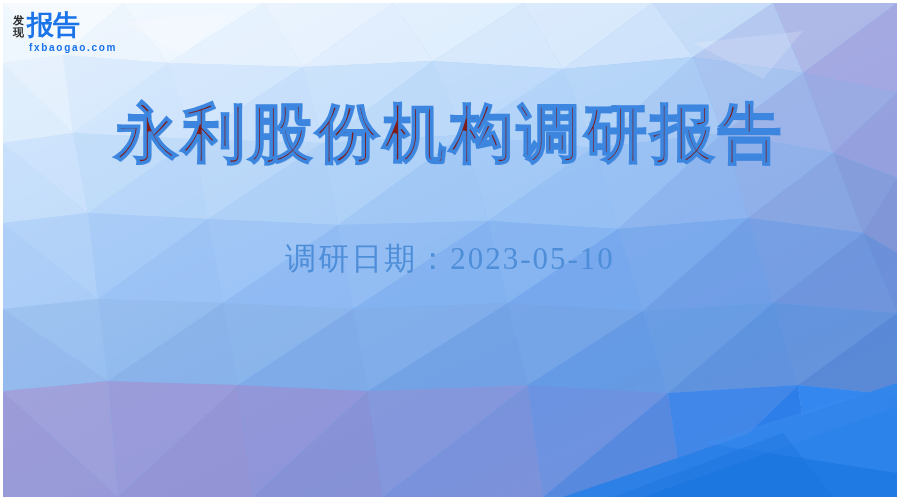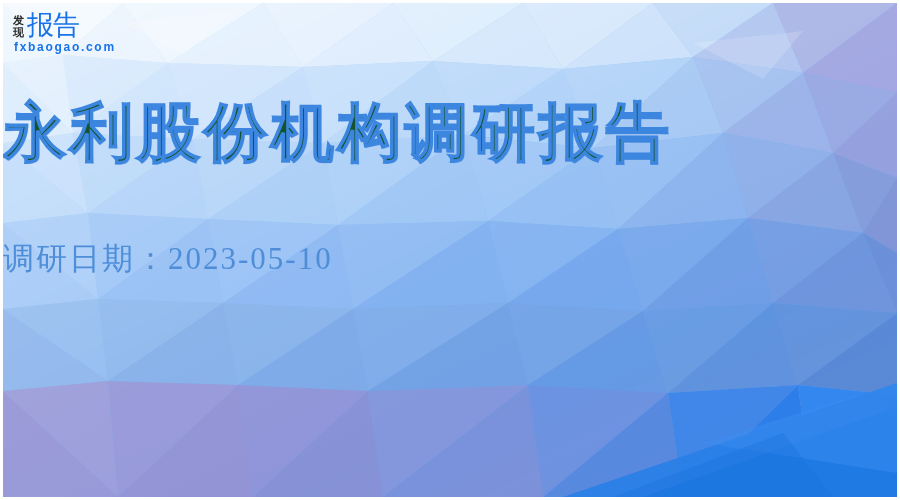--- a/index.html
+++ b/index.html
@@ -56,58 +56,59 @@
   }
   .logo-stack span {
     font-size: 11px;
     font-weight: 700;
     color: #2b2b2b;
     line-height: 12px;
     letter-spacing: 0px;
   }
   .logo-main {
     font-size: 27px;
-    font-weight: 400;
+    font-weight: 700;
     color: #1a73e8;
     letter-spacing: -1px;
     line-height: 27px;
   }
   .logo-domain {
     margin-top: 4px;
-    margin-left: 1px;
-    font-size: 12px;
+    margin-left: 16px;
+    font-size: 10px;
     font-weight: 700;
     color: #1a73e8;
     letter-spacing: 1.7px;
     line-height: 9px;
   }
   
   .title {
     position: absolute;
     left: 0;
     right: 0;
     top: 93px;
-    font-family: Liberation Serif, serif;
+    text-align: center;
+    font-family: Liberation Sans, sans-serif;
     font-size: 63px;
     font-weight: 700;
     letter-spacing: 4px;
-    color: #14532d;
+    color: #7f1d1d;
     -webkit-text-stroke: 1.6px #3c86e0;
     text-shadow: 1px 1px 0 rgba(40,110,200,0.35);
     line-height: 74px;
     white-space: nowrap;
     z-index: 10;
   }
   
   .subtitle {
     position: absolute;
     left: 0;
     right: 0;
     top: 236px;
-    text-align: left;
+    text-align: center;
     font-family: "Liberation Serif", "DejaVu Serif", serif;
     font-size: 31px;
     font-weight: 400;
     letter-spacing: 2px;
     color: #4e8ed8;
     line-height: 40px;
     white-space: nowrap;
     z-index: 10;
   }
   

